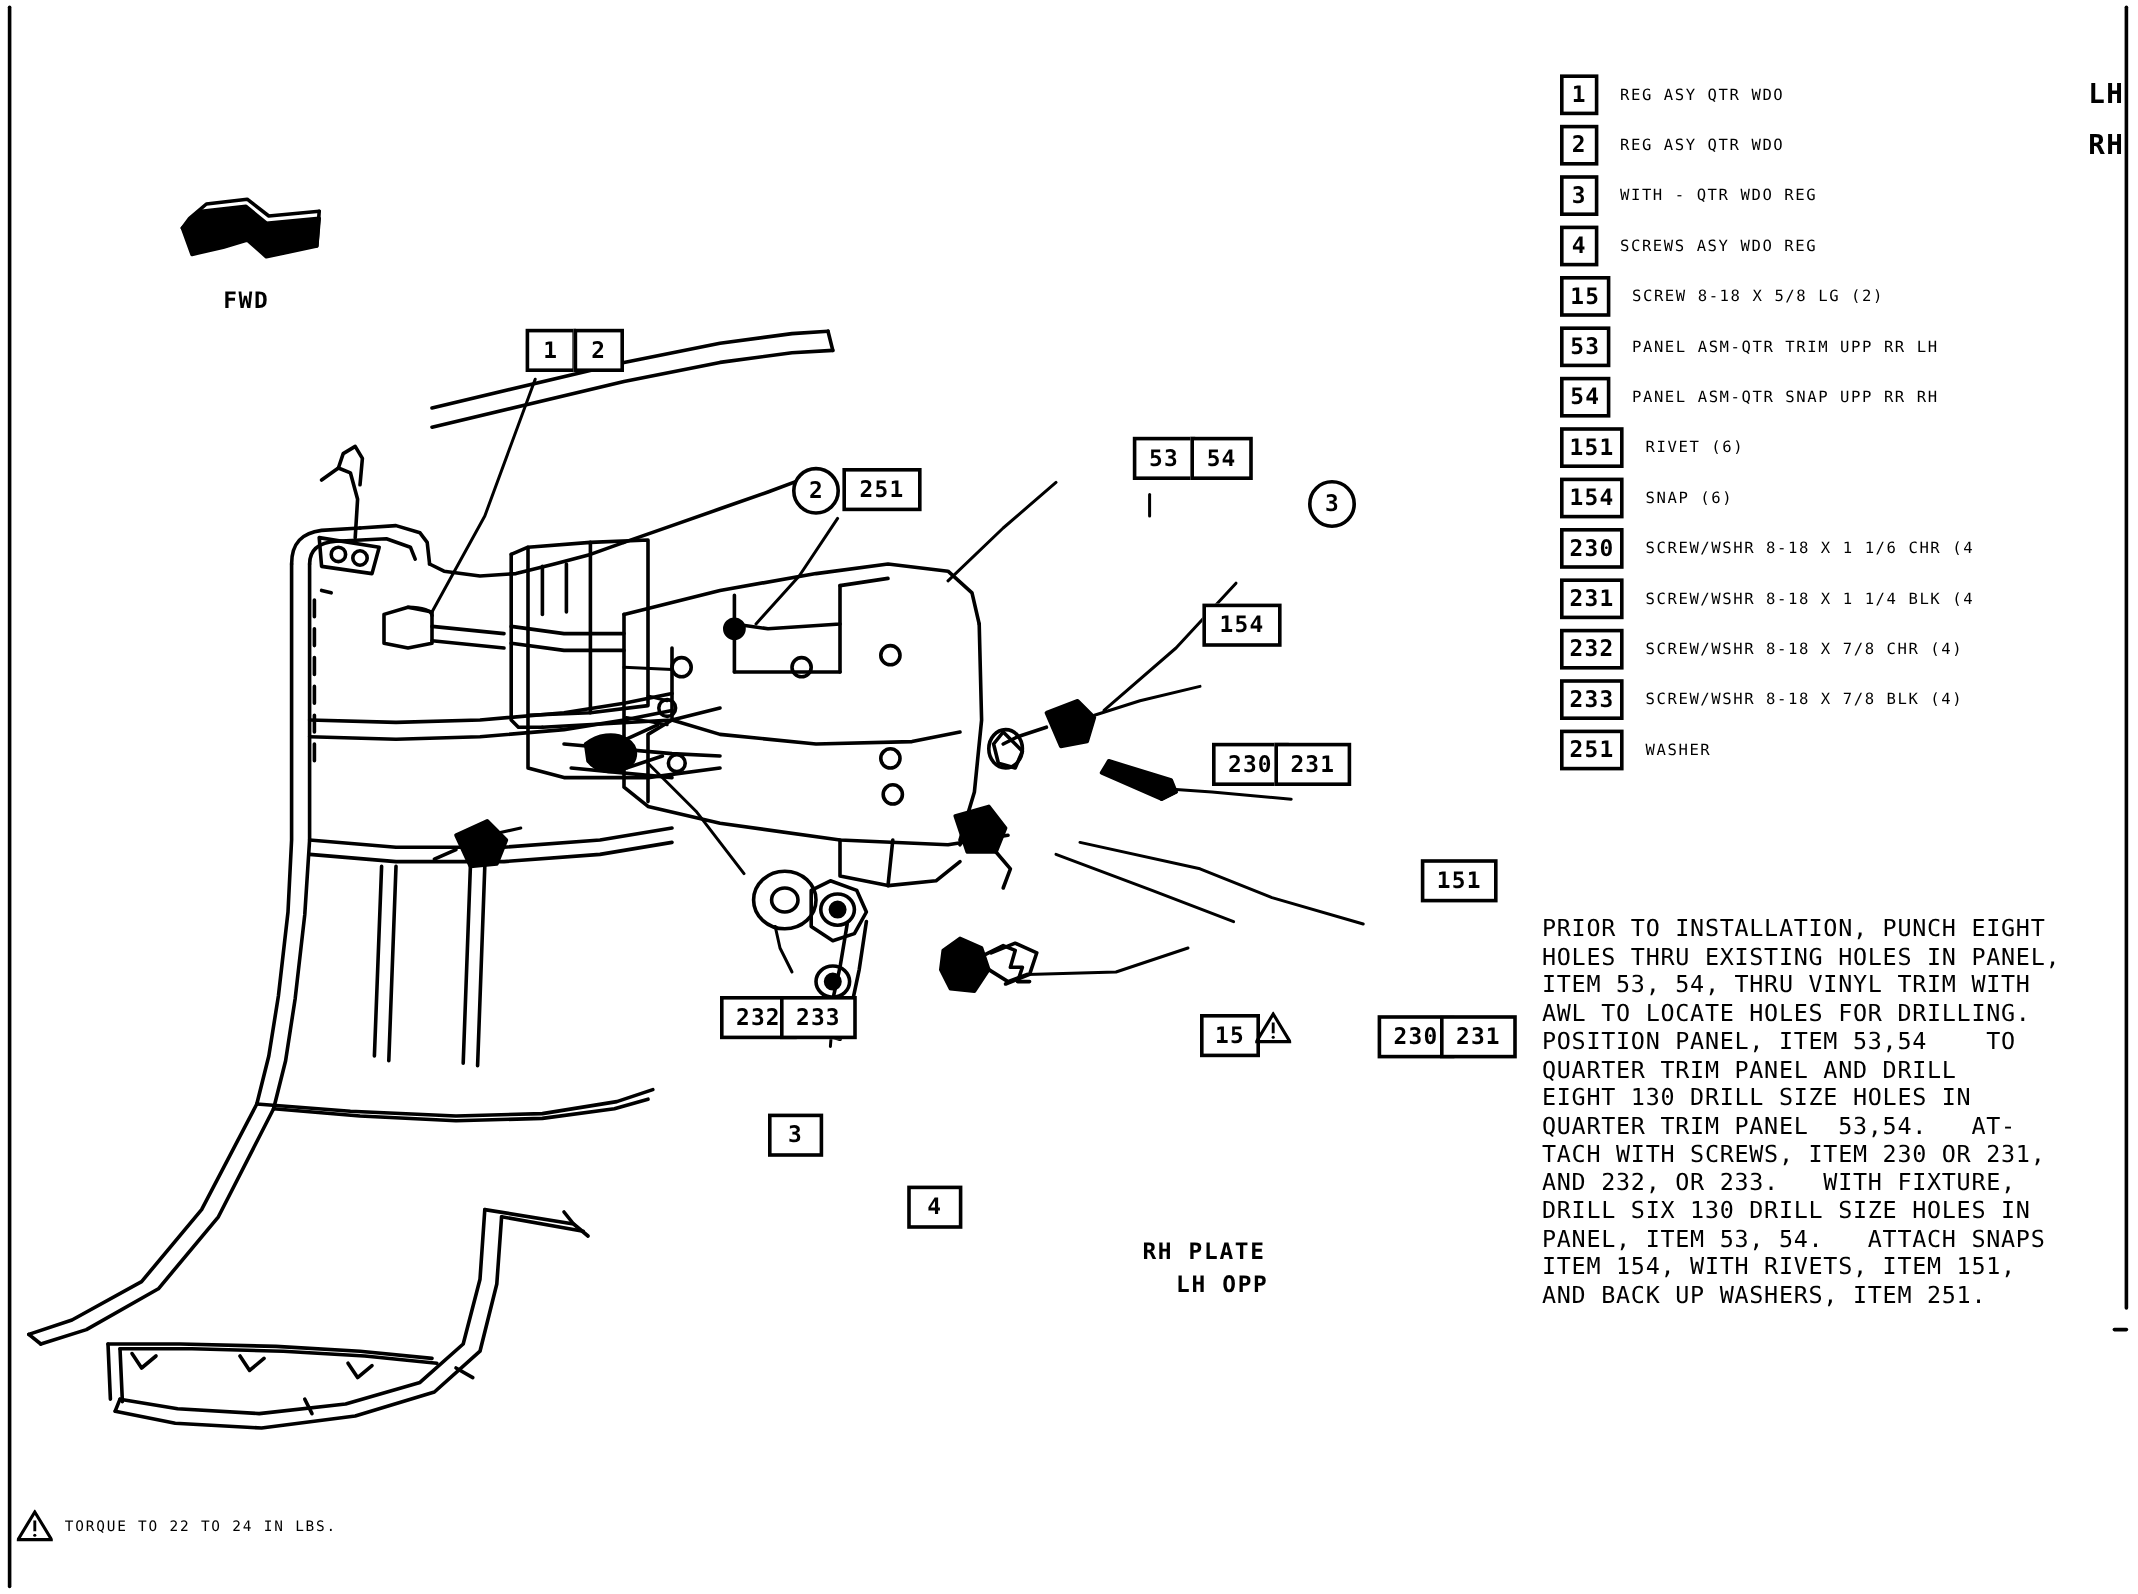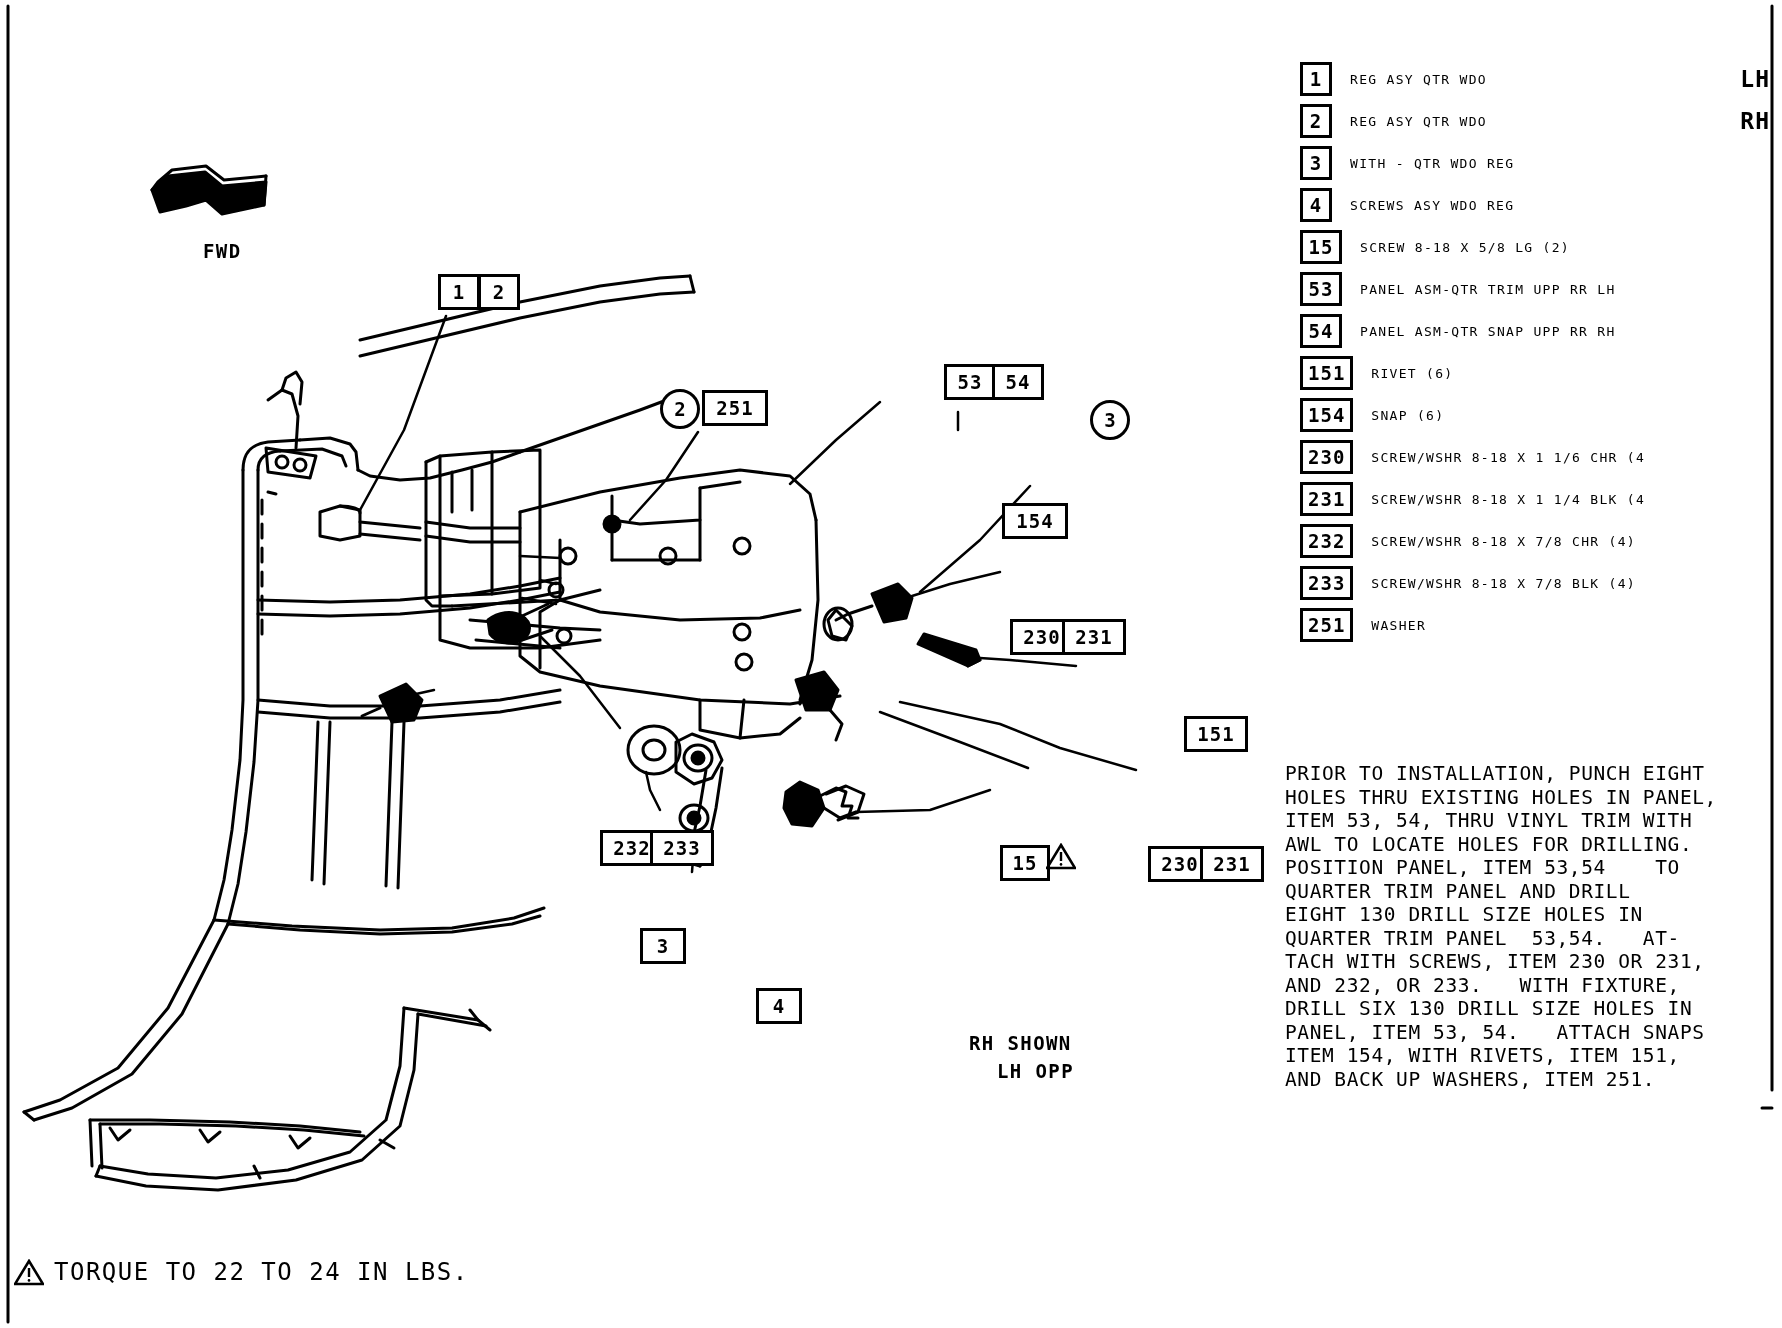--- a/index.html
+++ b/index.html
@@ -31,25 +31,25 @@
   .cal{
     position:absolute;border:3px solid #000;background:#fff;
     display:flex;align-items:center;justify-content:center;
     font-size:19px;font-weight:bold;letter-spacing:1px;height:30px;padding:0 5px;
   }
   .calcirc{
     position:absolute;border:3px solid #000;border-radius:50%;background:#fff;
     width:34px;height:34px;display:flex;align-items:center;justify-content:center;
     font-size:19px;font-weight:bold;
   }
-  .txt{position:absolute;font-size:19px;letter-spacing:1.4px;font-weight:bold;margin-left:17px;}
+  .txt{position:absolute;font-size:19px;letter-spacing:1.4px;font-weight:bold;}
   .warnwrap{position:absolute;display:flex;align-items:center;}
   .warn{width:30px;height:27px;position:relative;}
   .bottomnote{position:absolute;left:14px;top:1258px;display:flex;align-items:center;}
-  .bottomnote .lbl{font-size:24px;letter-spacing:1.5px;margin-left:10px;}
+  .bottomnote .lbl{font-size:12px;letter-spacing:1.5px;margin-left:10px;}
 </style>
 </head>
 <body>
 
 <div class="stage">
 
   <svg class="art" viewBox="0 0 1782 1328">
     <g fill="none" stroke="#000" stroke-width="3" stroke-linecap="round" stroke-linejoin="round">
 
       <path d="M8 6 L8 1322" stroke-width="3"></path>
@@ -261,21 +261,21 @@
     <svg class="warn" viewBox="0 0 30 27">
         <path d="M15 2 L29 25 L1 25 Z" fill="none" stroke="#000" stroke-width="2.6"></path>
         <path d="M15 9 L15 18" stroke="#000" stroke-width="2.4"></path>
         <circle cx="15" cy="21.4" r="1.3" fill="#000"></circle>
       </svg>
   </div>
 
   <div class="cal" style="left:640px;top:928px;width:30px;">3</div>
   <div class="cal" style="left:756px;top:988px;width:30px;">4</div>
 
-  <div class="txt" style="left:952px;top:1032px;">RH SHOWN</div>
+  <div class="txt" style="left:952px;top:1032px;">RH PLATE</div>
   <div class="txt" style="left:980px;top:1060px;">LH OPP</div>
 
   <div class="bottomnote">
     <svg class="warn" viewBox="0 0 30 27">
         <path d="M15 2 L29 25 L1 25 Z" fill="none" stroke="#000" stroke-width="2.6"></path>
         <path d="M15 9 L15 18" stroke="#000" stroke-width="2.4"></path>
         <circle cx="15" cy="21.4" r="1.3" fill="#000"></circle>
       </svg>
     <span class="lbl">TORQUE TO 22 TO 24 IN LBS.</span>
   </div>

